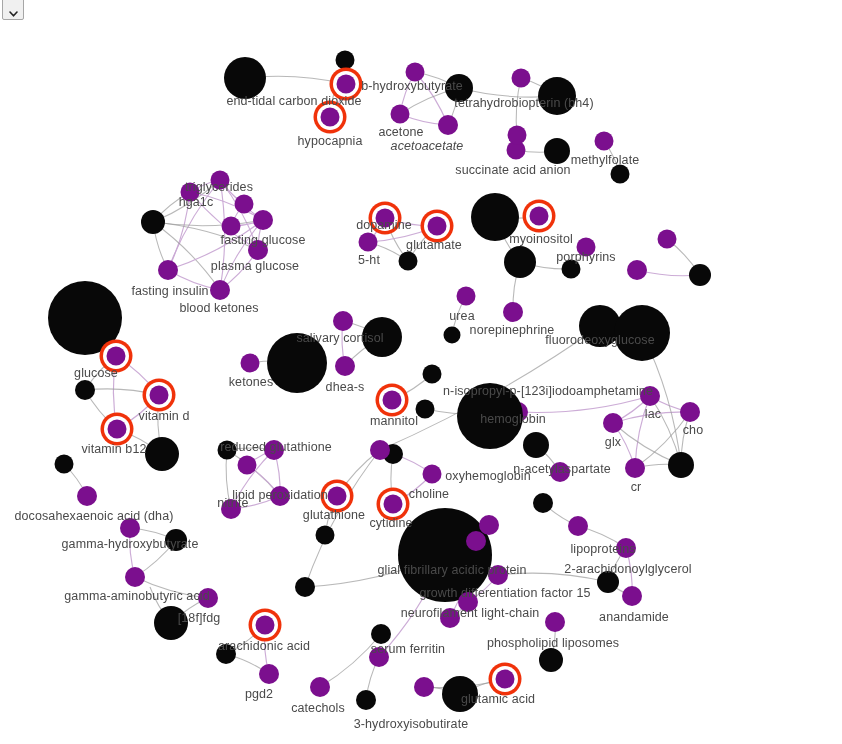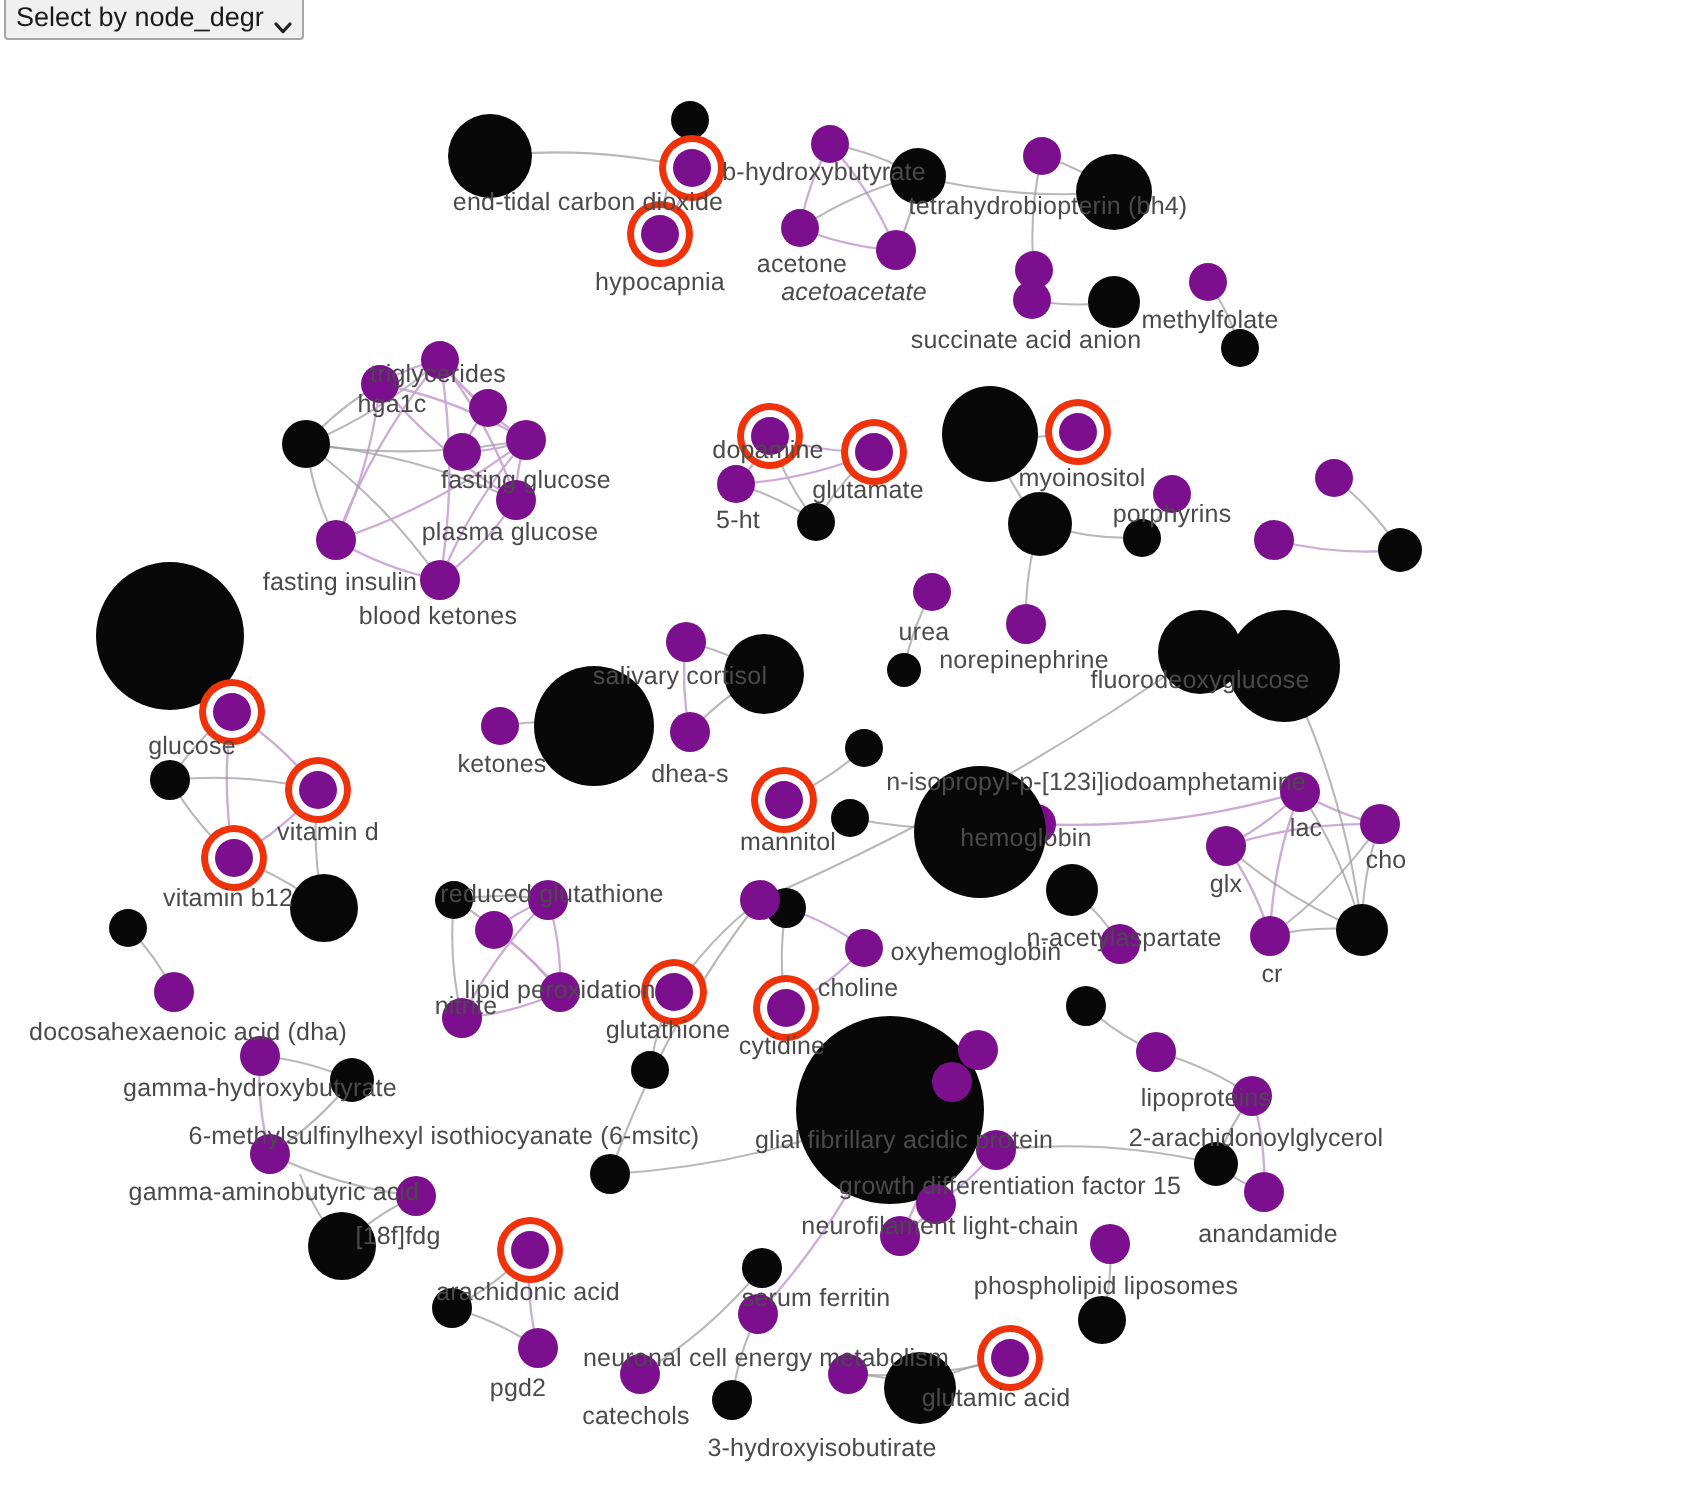--- a/index.html
+++ b/index.html
@@ -114,21 +114,20 @@
     letter-spacing: 0.1px;
   }
 </style>
 </head>
 <body>
 
 <div id="app">
 
   <div id="toolbar">
     <div class="select-wrap">
-      <span class="sel-label">Select by node_degr</span>
       <span class="chev">
         <svg viewBox="0 0 11 11" width="11" height="11" aria-hidden="true">
           <path d="M2 4 L5.5 7.8 L9 4" fill="none" stroke="#222" stroke-width="1.6" stroke-linecap="round" stroke-linejoin="round"></path>
         </svg>
       </span>
     </div>
   </div>
 
   <div id="graph-canvas">
     <svg id="edge-layer" viewBox="0 0 842 722">
@@ -410,26 +409,24 @@
         <div class="nlabel" style="left: 429px; top: 465px;">choline</div>
         <div class="nlabel" style="left: 391px; top: 494px;">cytidine</div>
         <div class="nlabel" style="left: 452px; top: 541px;">glial fibrillary acidic protein</div>
         <div class="nlabel" style="left: 562px; top: 440px;">n-acetylaspartate</div>
         <div class="nlabel" style="left: 603px; top: 520px;">lipoproteins</div>
         <div class="nlabel" style="left: 628px; top: 540px;">2-arachidonoylglycerol</div>
         <div class="nlabel" style="left: 634px; top: 588px;">anandamide</div>
         <div class="nlabel" style="left: 553px; top: 614px;">phospholipid liposomes</div>
         <div class="nlabel" style="left: 94px; top: 487px;">docosahexaenoic acid (dha)</div>
         <div class="nlabel" style="left: 130px; top: 515px;">gamma-hydroxybutyrate</div>
-        <div class="nlabel" style="left: 222px; top: 539px;">6-methylsulfinylhexyl isothiocyanate (6-msitc)</div>
         <div class="nlabel" style="left: 137px; top: 567px;">gamma-aminobutyric acid</div>
         <div class="nlabel" style="left: 199px; top: 589px;">[18f]fdg</div>
         <div class="nlabel" style="left: 264px; top: 617px;">arachidonic acid</div>
         <div class="nlabel" style="left: 259px; top: 665px;">pgd2</div>
-        <div class="nlabel" style="left: 383px; top: 650px;">neuronal cell energy metabolism</div>
         <div class="nlabel" style="left: 318px; top: 679px;">catechols</div>
         <div class="nlabel" style="left: 408px; top: 620px;">serum ferritin</div>
         <div class="nlabel" style="left: 411px; top: 695px;">3-hydroxyisobutirate</div>
         <div class="nlabel" style="left: 498px; top: 670px;">glutamic acid</div>
         <div class="nlabel" style="left: 505px; top: 564px;">growth differentiation factor 15</div>
         <div class="nlabel" style="left: 470px; top: 584px;">neurofilament light-chain</div>
       </div>
   </div>
 
 </div>

